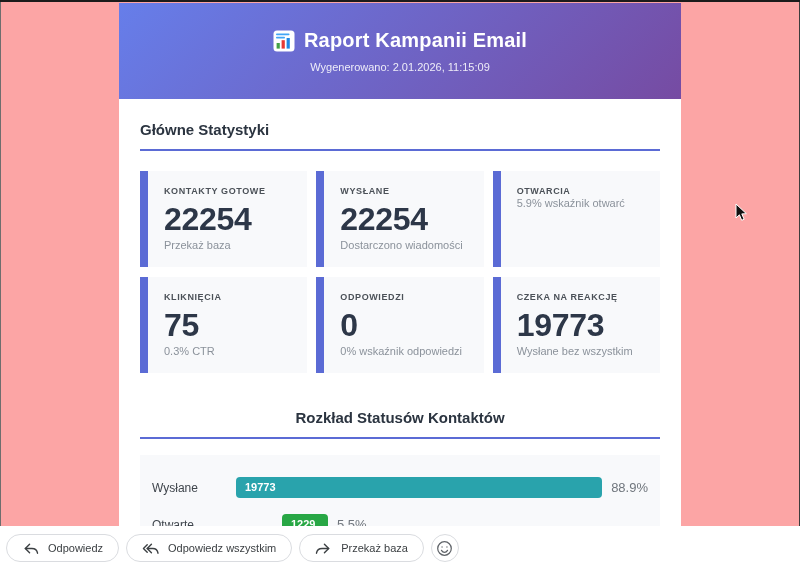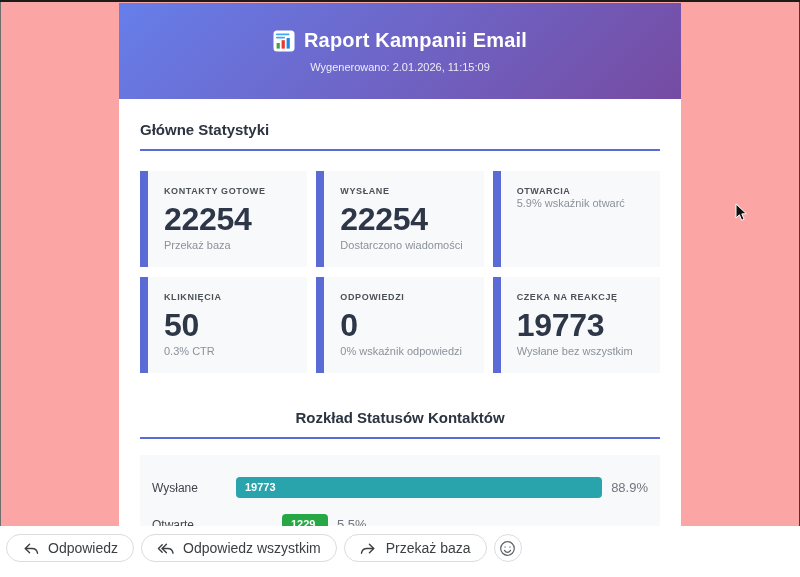--- a/index.html
+++ b/index.html
@@ -38,21 +38,21 @@
   .chart-label { width:84px; flex-shrink:0; font-size:12px; color:#3f454c; }
   .chart-track { flex:1; display:flex; align-items:center; }
   .chart-bar { height:21px; border-radius:4px; color:#fff; font-size:11px; font-weight:bold;
       line-height:21px; padding-left:9px; min-width:46px; }
   .chart-pct { margin-left:9px; font-size:13px; color:#70767d; }
 
   
   .action-bar { position:absolute; left:0; top:526px; width:800px; height:44px; background:#ffffff;
       display:flex; align-items:center; padding-left:6px; gap:7px; z-index:5; }
   .pill-btn { display:flex; align-items:center; gap:9px; height:28px; padding:0 15px;
-      border:1px solid #dadce0; border-radius:15px; background:#fff; font-size:14px; color:#3c4043;
+      border:1px solid #dadce0; border-radius:15px; background:#fff; font-size:11px; color:#3c4043;
       font-family:"Liberation Sans", sans-serif; cursor:pointer; white-space:nowrap; }
   .round-btn { width:28px; height:28px; border:1px solid #dadce0; border-radius:50%; background:#fff;
       display:flex; align-items:center; justify-content:center; cursor:pointer; }
 
   .cursor { position:absolute; left:735px; top:203px; z-index:9; }
 </style>
 </head>
 <body>
 
 <div id="screen">
@@ -92,21 +92,21 @@
           <div class="stat-label">WYSŁANE</div>
           <div class="stat-value">22254</div>
           <div class="stat-sub">Dostarczono wiadomości</div>
         </div>
         <div class="stat-card" style="border-left-color: rgb(91, 107, 213);">
           <div class="stat-label">OTWARCIA</div>
           <div class="stat-sub">5.9% wskaźnik otwarć</div>
         </div>
         <div class="stat-card" style="border-left-color: rgb(91, 107, 213);">
           <div class="stat-label">KLIKNIĘCIA</div>
-          <div class="stat-value">50</div>
+          <div class="stat-value">75</div>
           <div class="stat-sub">0.3% CTR</div>
         </div>
         <div class="stat-card" style="border-left-color: rgb(91, 107, 213);">
           <div class="stat-label">ODPOWIEDZI</div>
           <div class="stat-value">0</div>
           <div class="stat-sub">0% wskaźnik odpowiedzi</div>
         </div>
         <div class="stat-card" style="border-left-color: rgb(91, 107, 213);">
           <div class="stat-label">CZEKA NA REAKCJĘ</div>
           <div class="stat-value">19773</div>

